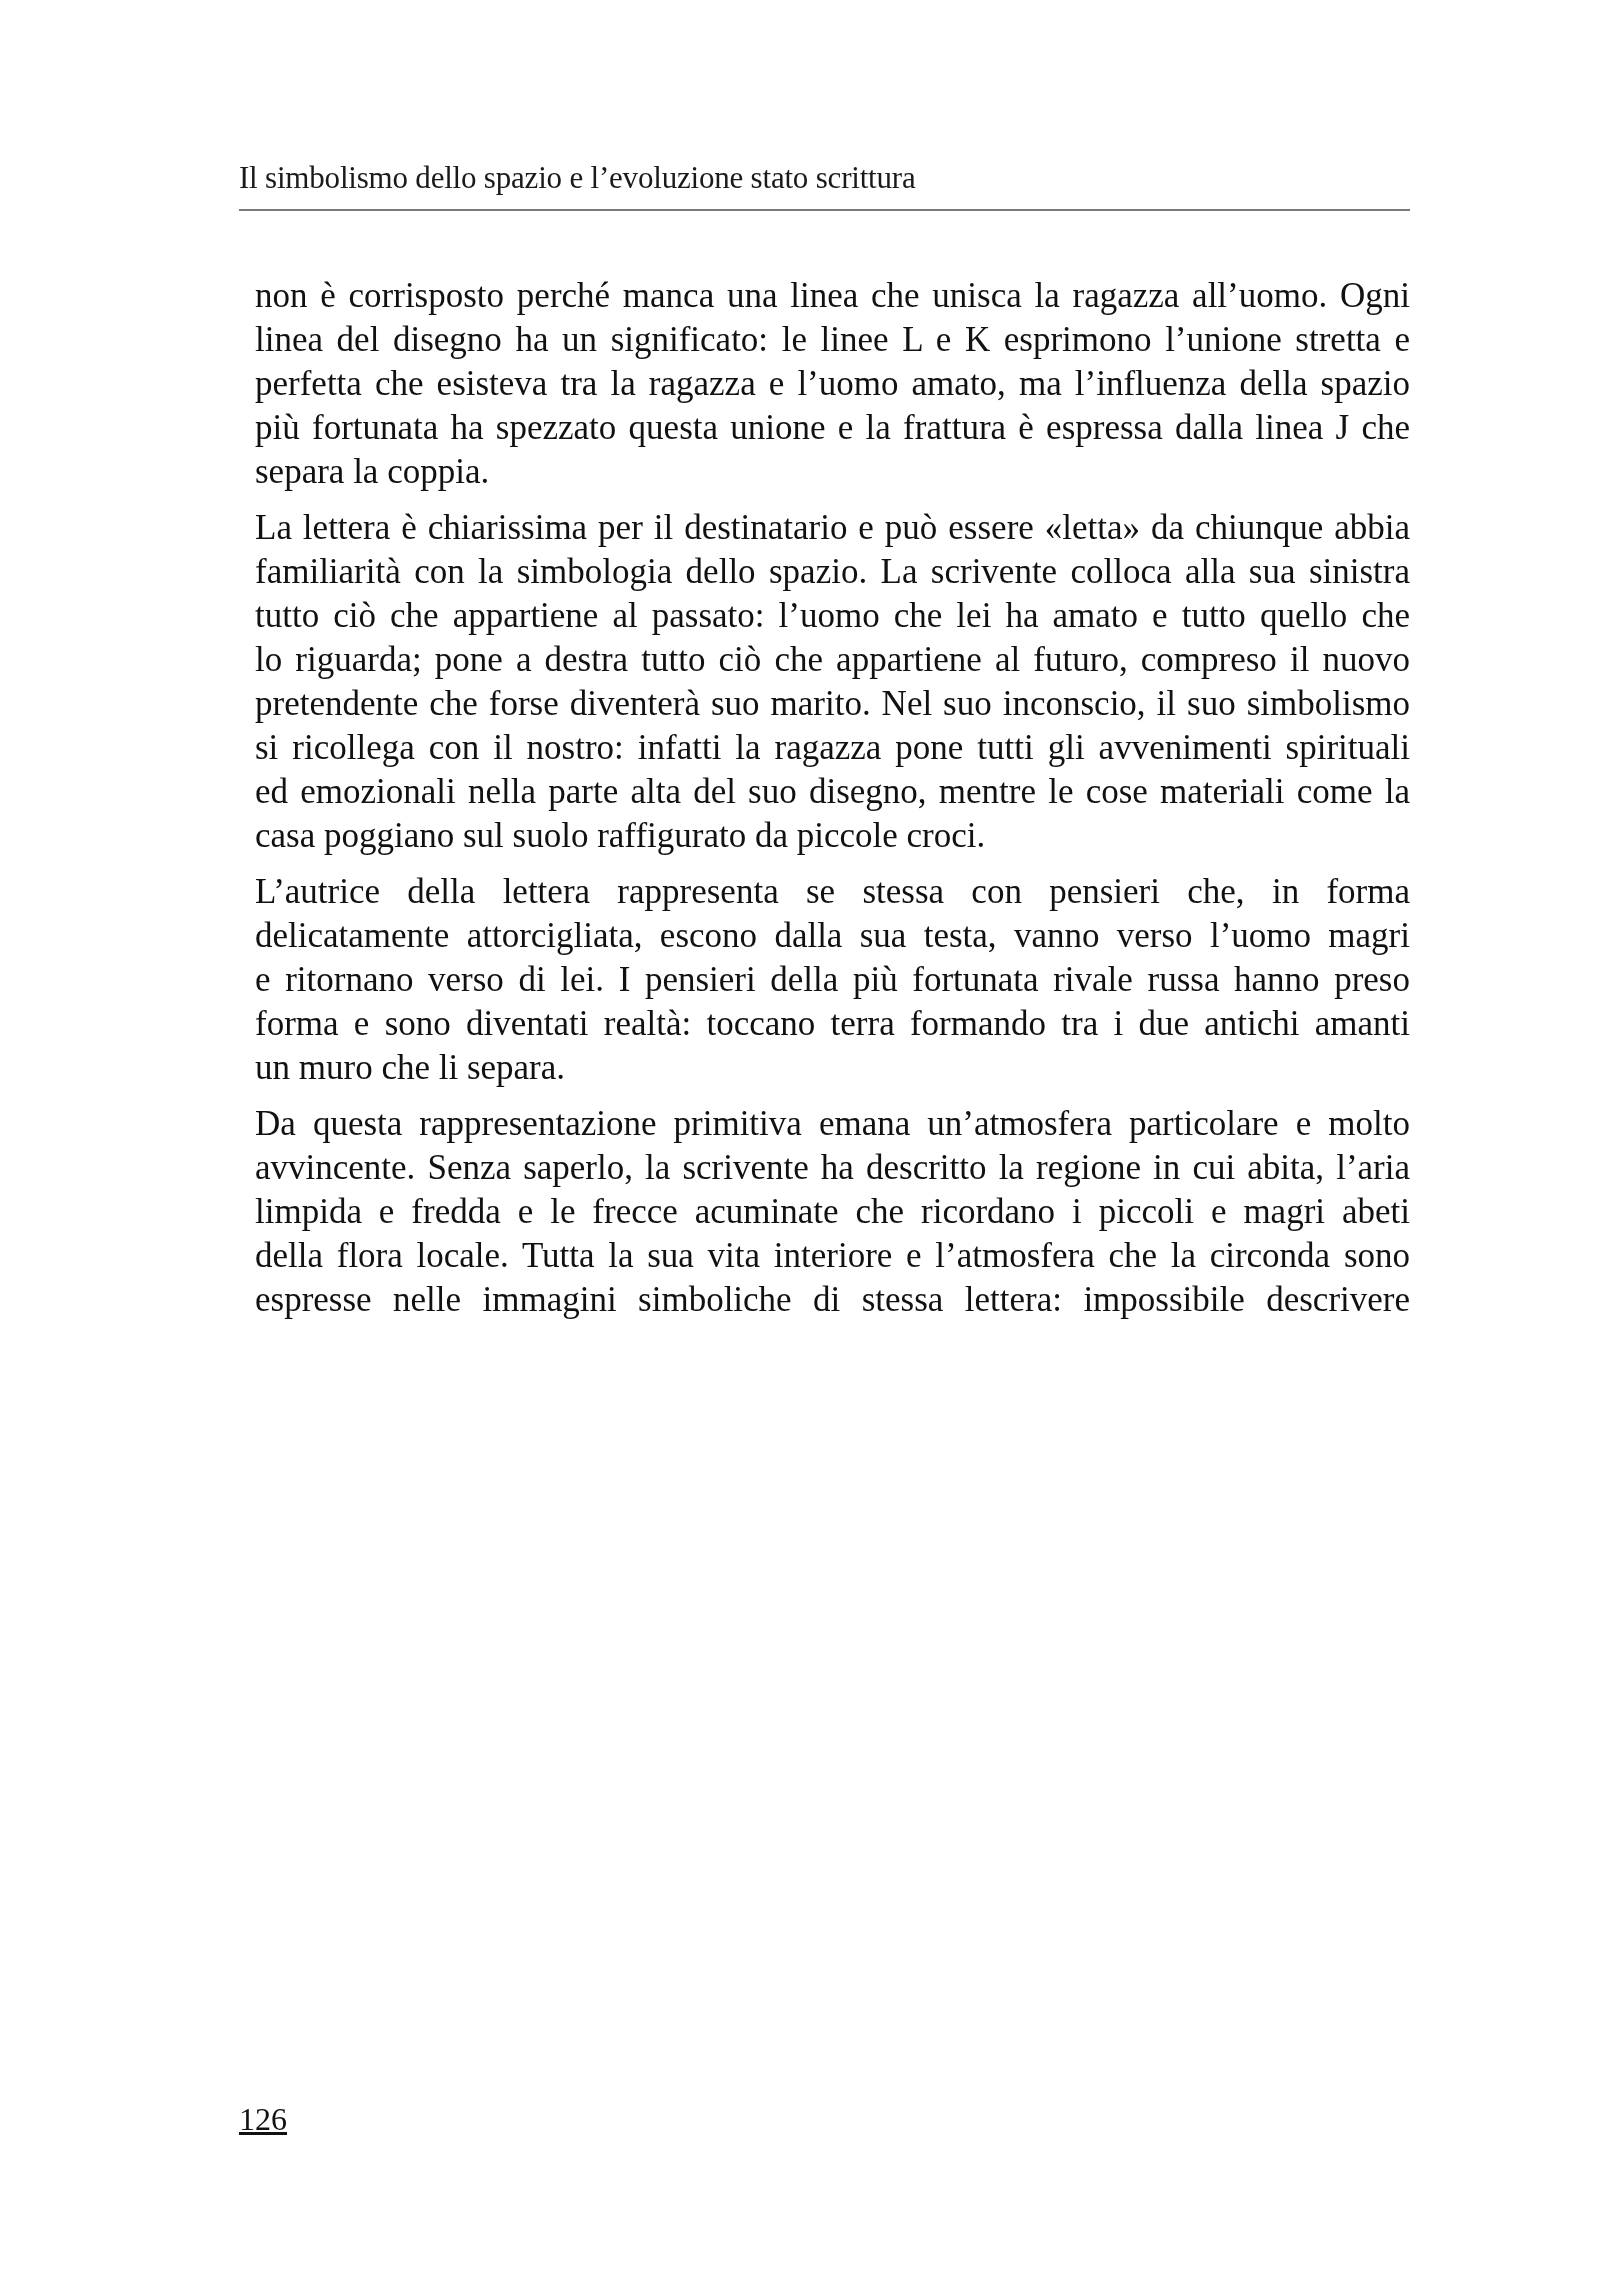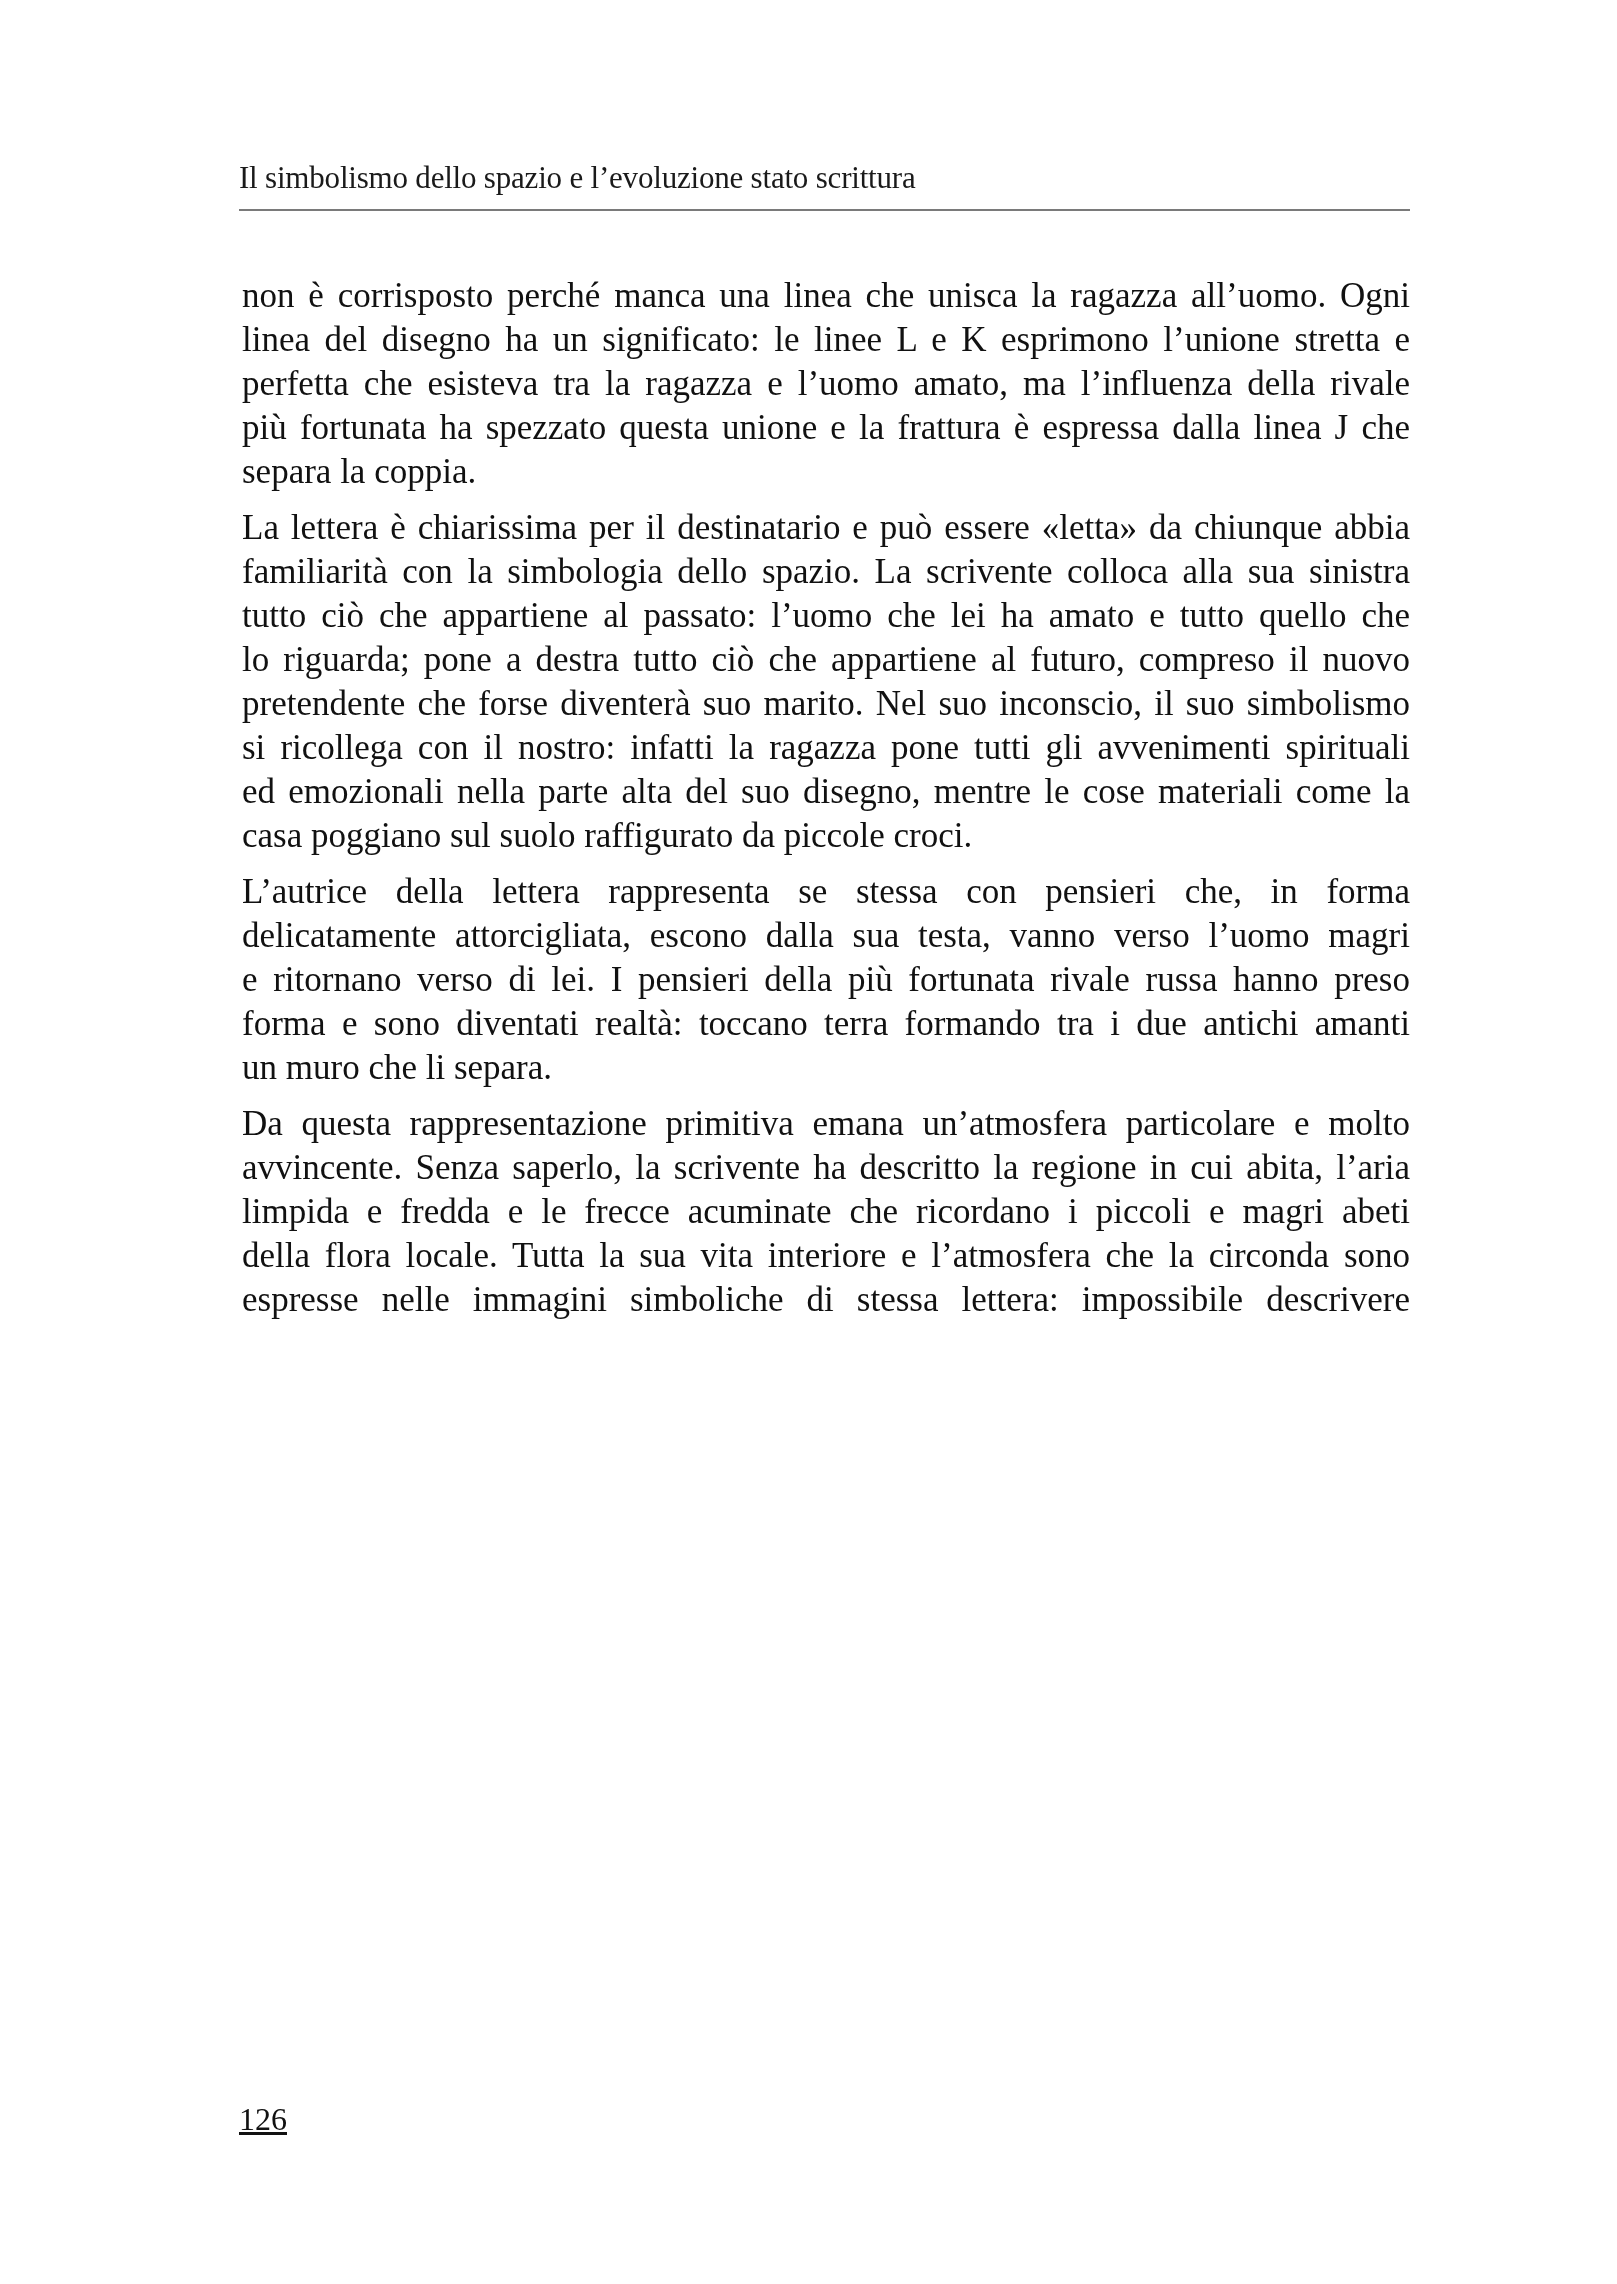--- a/index.html
+++ b/index.html
@@ -35,21 +35,21 @@
     }
     .body-text {
       position: absolute;
       left: 239px;
       top: 274px;
       width: 1171px;
       font-size: 35px;
       color: #111111;
     }
     .paragraph {
-      margin: 0 0 12px 3px;
+      margin: 0 0 12px 16px;
     }
     .line {
       display: block;
       height: 44px;
       line-height: 44px;
       text-align: justify;
       text-align-last: justify;
       white-space: nowrap;
       overflow: visible;
     }
@@ -69,21 +69,21 @@
 </head>
 <body>
 
 <div class="running-header">Il simbolismo dello spazio e l’evoluzione stato scrittura</div>
 <div class="header-rule"></div>
 
 <div class="body-text">
   <div class="paragraph">
     <span class="line">non è corrisposto perché manca una linea che unisca la ragazza all’uomo. Ogni</span>
     <span class="line">linea del disegno ha un significato: le linee L e K esprimono l’unione stretta e</span>
-    <span class="line">perfetta che esisteva tra la ragazza e l’uomo amato, ma l’influenza della rivale</span>
+    <span class="line">perfetta che esisteva tra la ragazza e l’uomo amato, ma l’influenza della spazio</span>
     <span class="line">più fortunata ha spezzato questa unione e la frattura è espressa dalla linea J che</span>
     <span class="line last">separa la coppia.</span>
   </div>
   <div class="paragraph">
     <span class="line">La lettera è chiarissima per il destinatario e può essere «letta» da chiunque abbia</span>
     <span class="line">familiarità con la simbologia dello spazio. La scrivente colloca alla sua sinistra</span>
     <span class="line">tutto ciò che appartiene al passato: l’uomo che lei ha amato e tutto quello che</span>
     <span class="line">lo riguarda; pone a destra tutto ciò che appartiene al futuro, compreso il nuovo</span>
     <span class="line">pretendente che forse diventerà suo marito. Nel suo inconscio, il suo simbolismo</span>
     <span class="line">si ricollega con il nostro: infatti la ragazza pone tutti gli avvenimenti spirituali</span>

